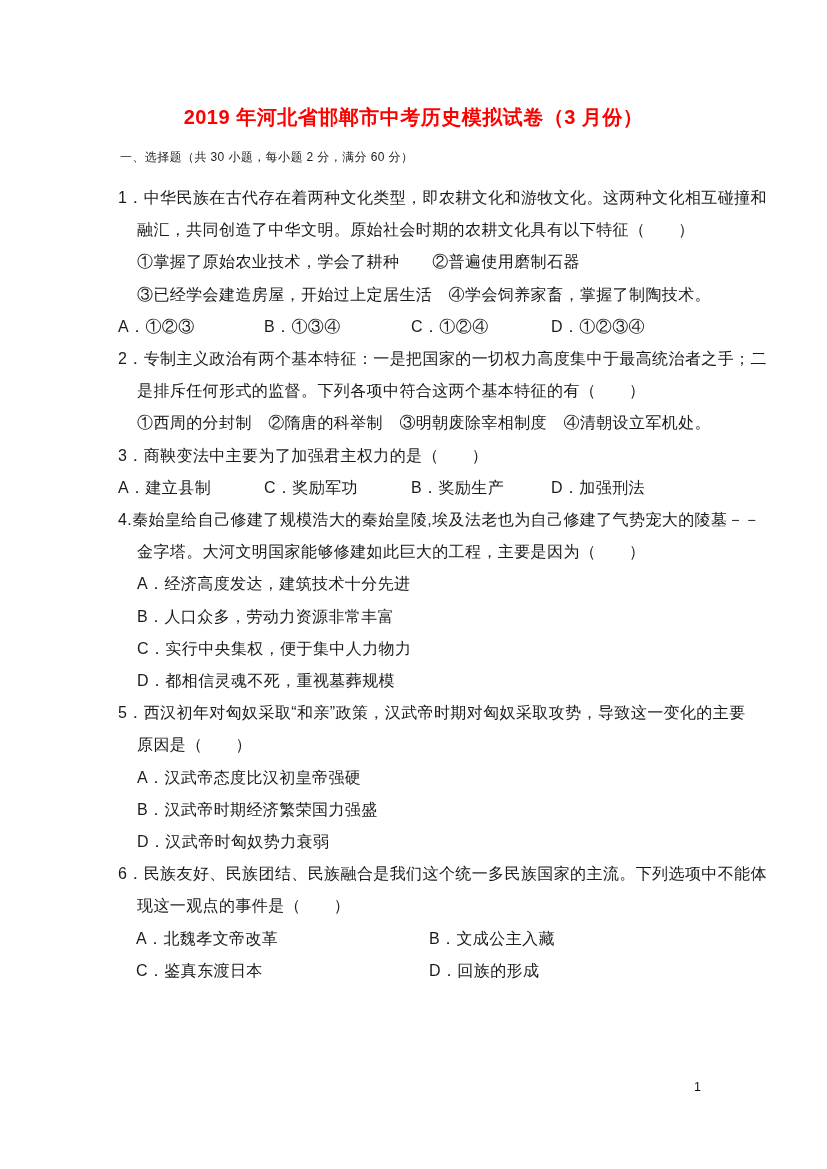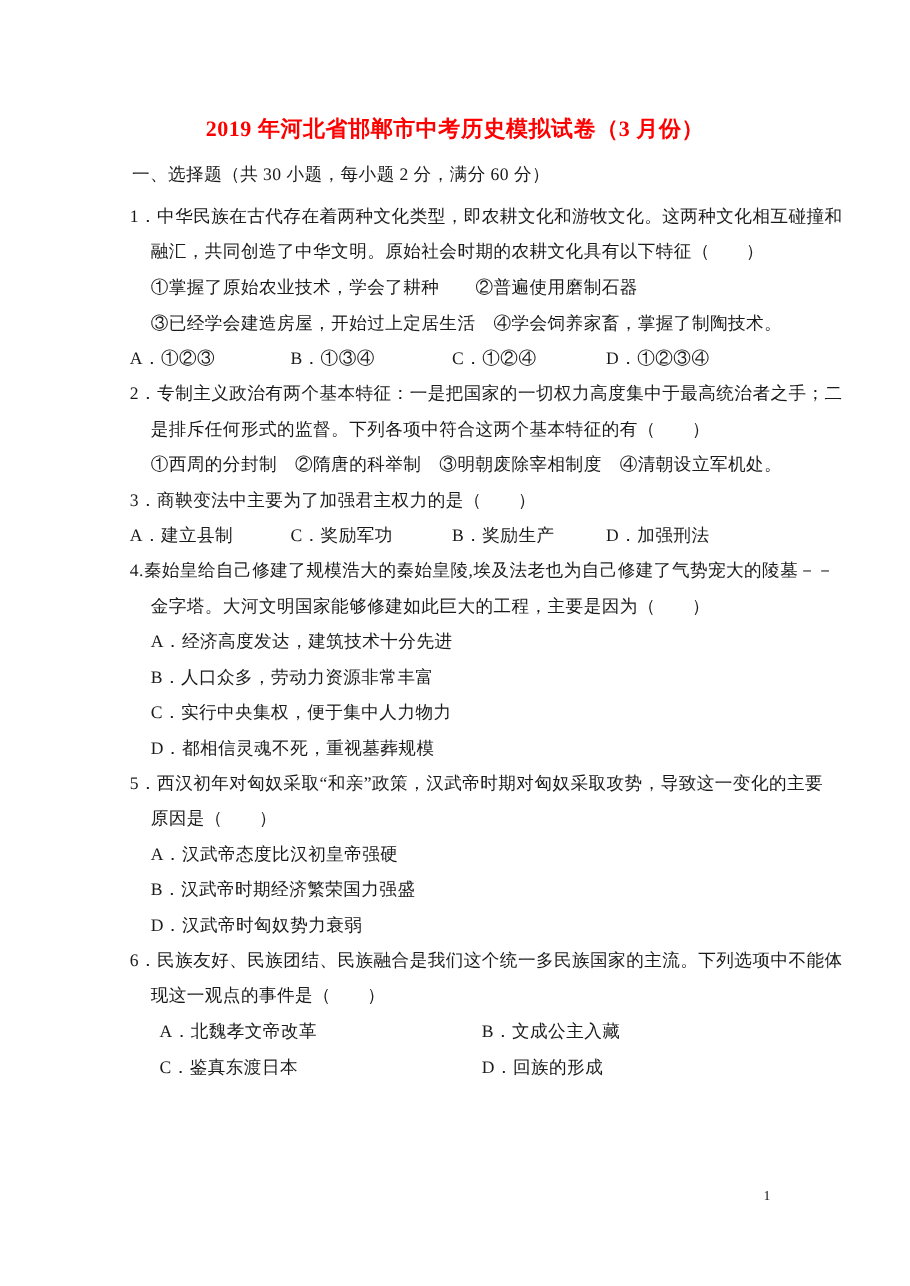--- a/index.html
+++ b/index.html
@@ -6,40 +6,40 @@
     margin: 0;
     padding: 0;
     background: #ffffff;
   }
   .page {
     position: relative;
     width: 827px;
     height: 1169px;
     background: #ffffff;
     overflow: hidden;
-    font-family: Liberation Serif, serif;
+    font-family: Liberation Sans, sans-serif;
     color: #1a1a1a;
   }
   .doc-title {
     position: absolute;
     top: 104px;
     left: 0;
     right: 0;
     text-align: center;
     font-size: 20px;
     font-weight: bold;
     color: #fe0000;
     letter-spacing: 0.5px;
     white-space: nowrap;
   }
   .section-heading {
     position: absolute;
     top: 149px;
     left: 120px;
-    font-size: 16px;
+    font-size: 12px;
     letter-spacing: 0.4px;
     white-space: nowrap;
   }
   .content {
     position: absolute;
     top: 182px;
     left: 118px;
     width: 620px;
     font-size: 16px;
     line-height: 32.2px;
@@ -47,21 +47,21 @@
   }
   .q-line { white-space: nowrap; }
   .q-cont, .q-item, .q-opt { padding-left: 19px; }
   .opts-grid4 {
     display: grid;
     grid-template-columns: 146px 147px 140px auto;
   }
   .opts-grid2 {
     display: grid;
     grid-template-columns: 293px auto;
-    margin-left: 27px;
+    margin-left: 18px;
   }
   .opt { white-space: nowrap; }
   .page-number {
     position: absolute;
     left: 694px;
     top: 1080px;
     font-size: 12.5px;
     color: #111111;
   }
 </style>

